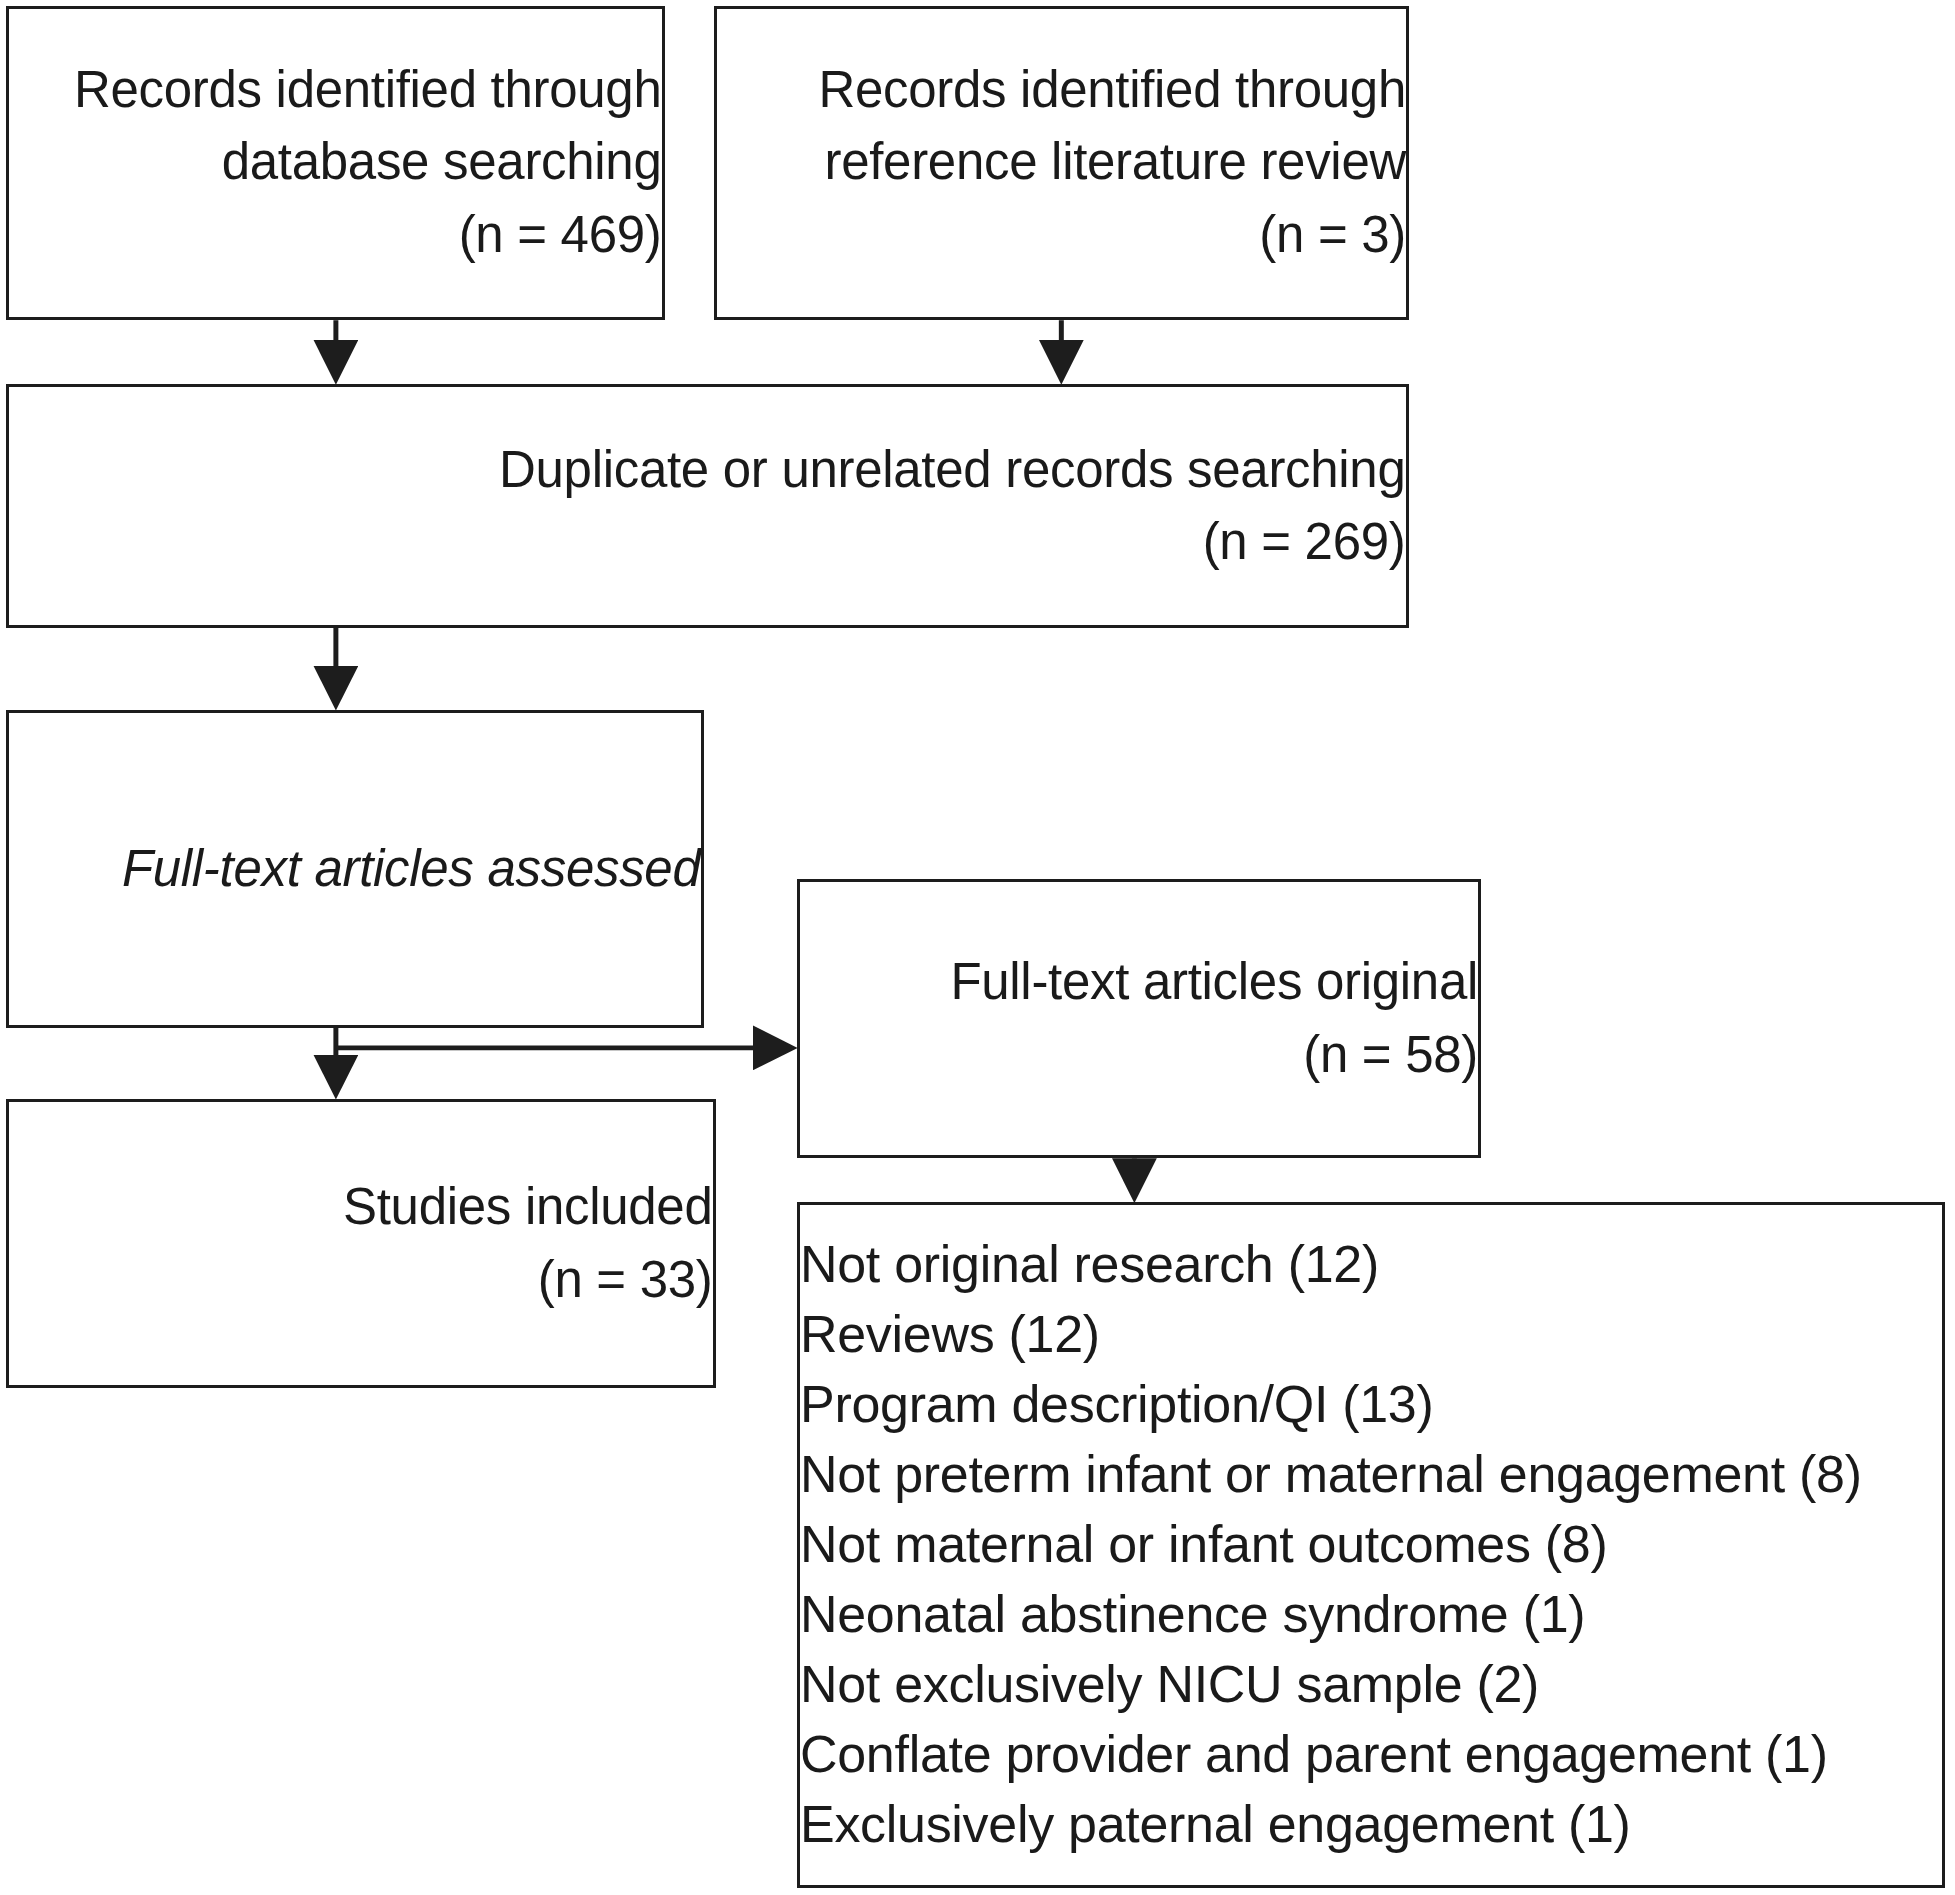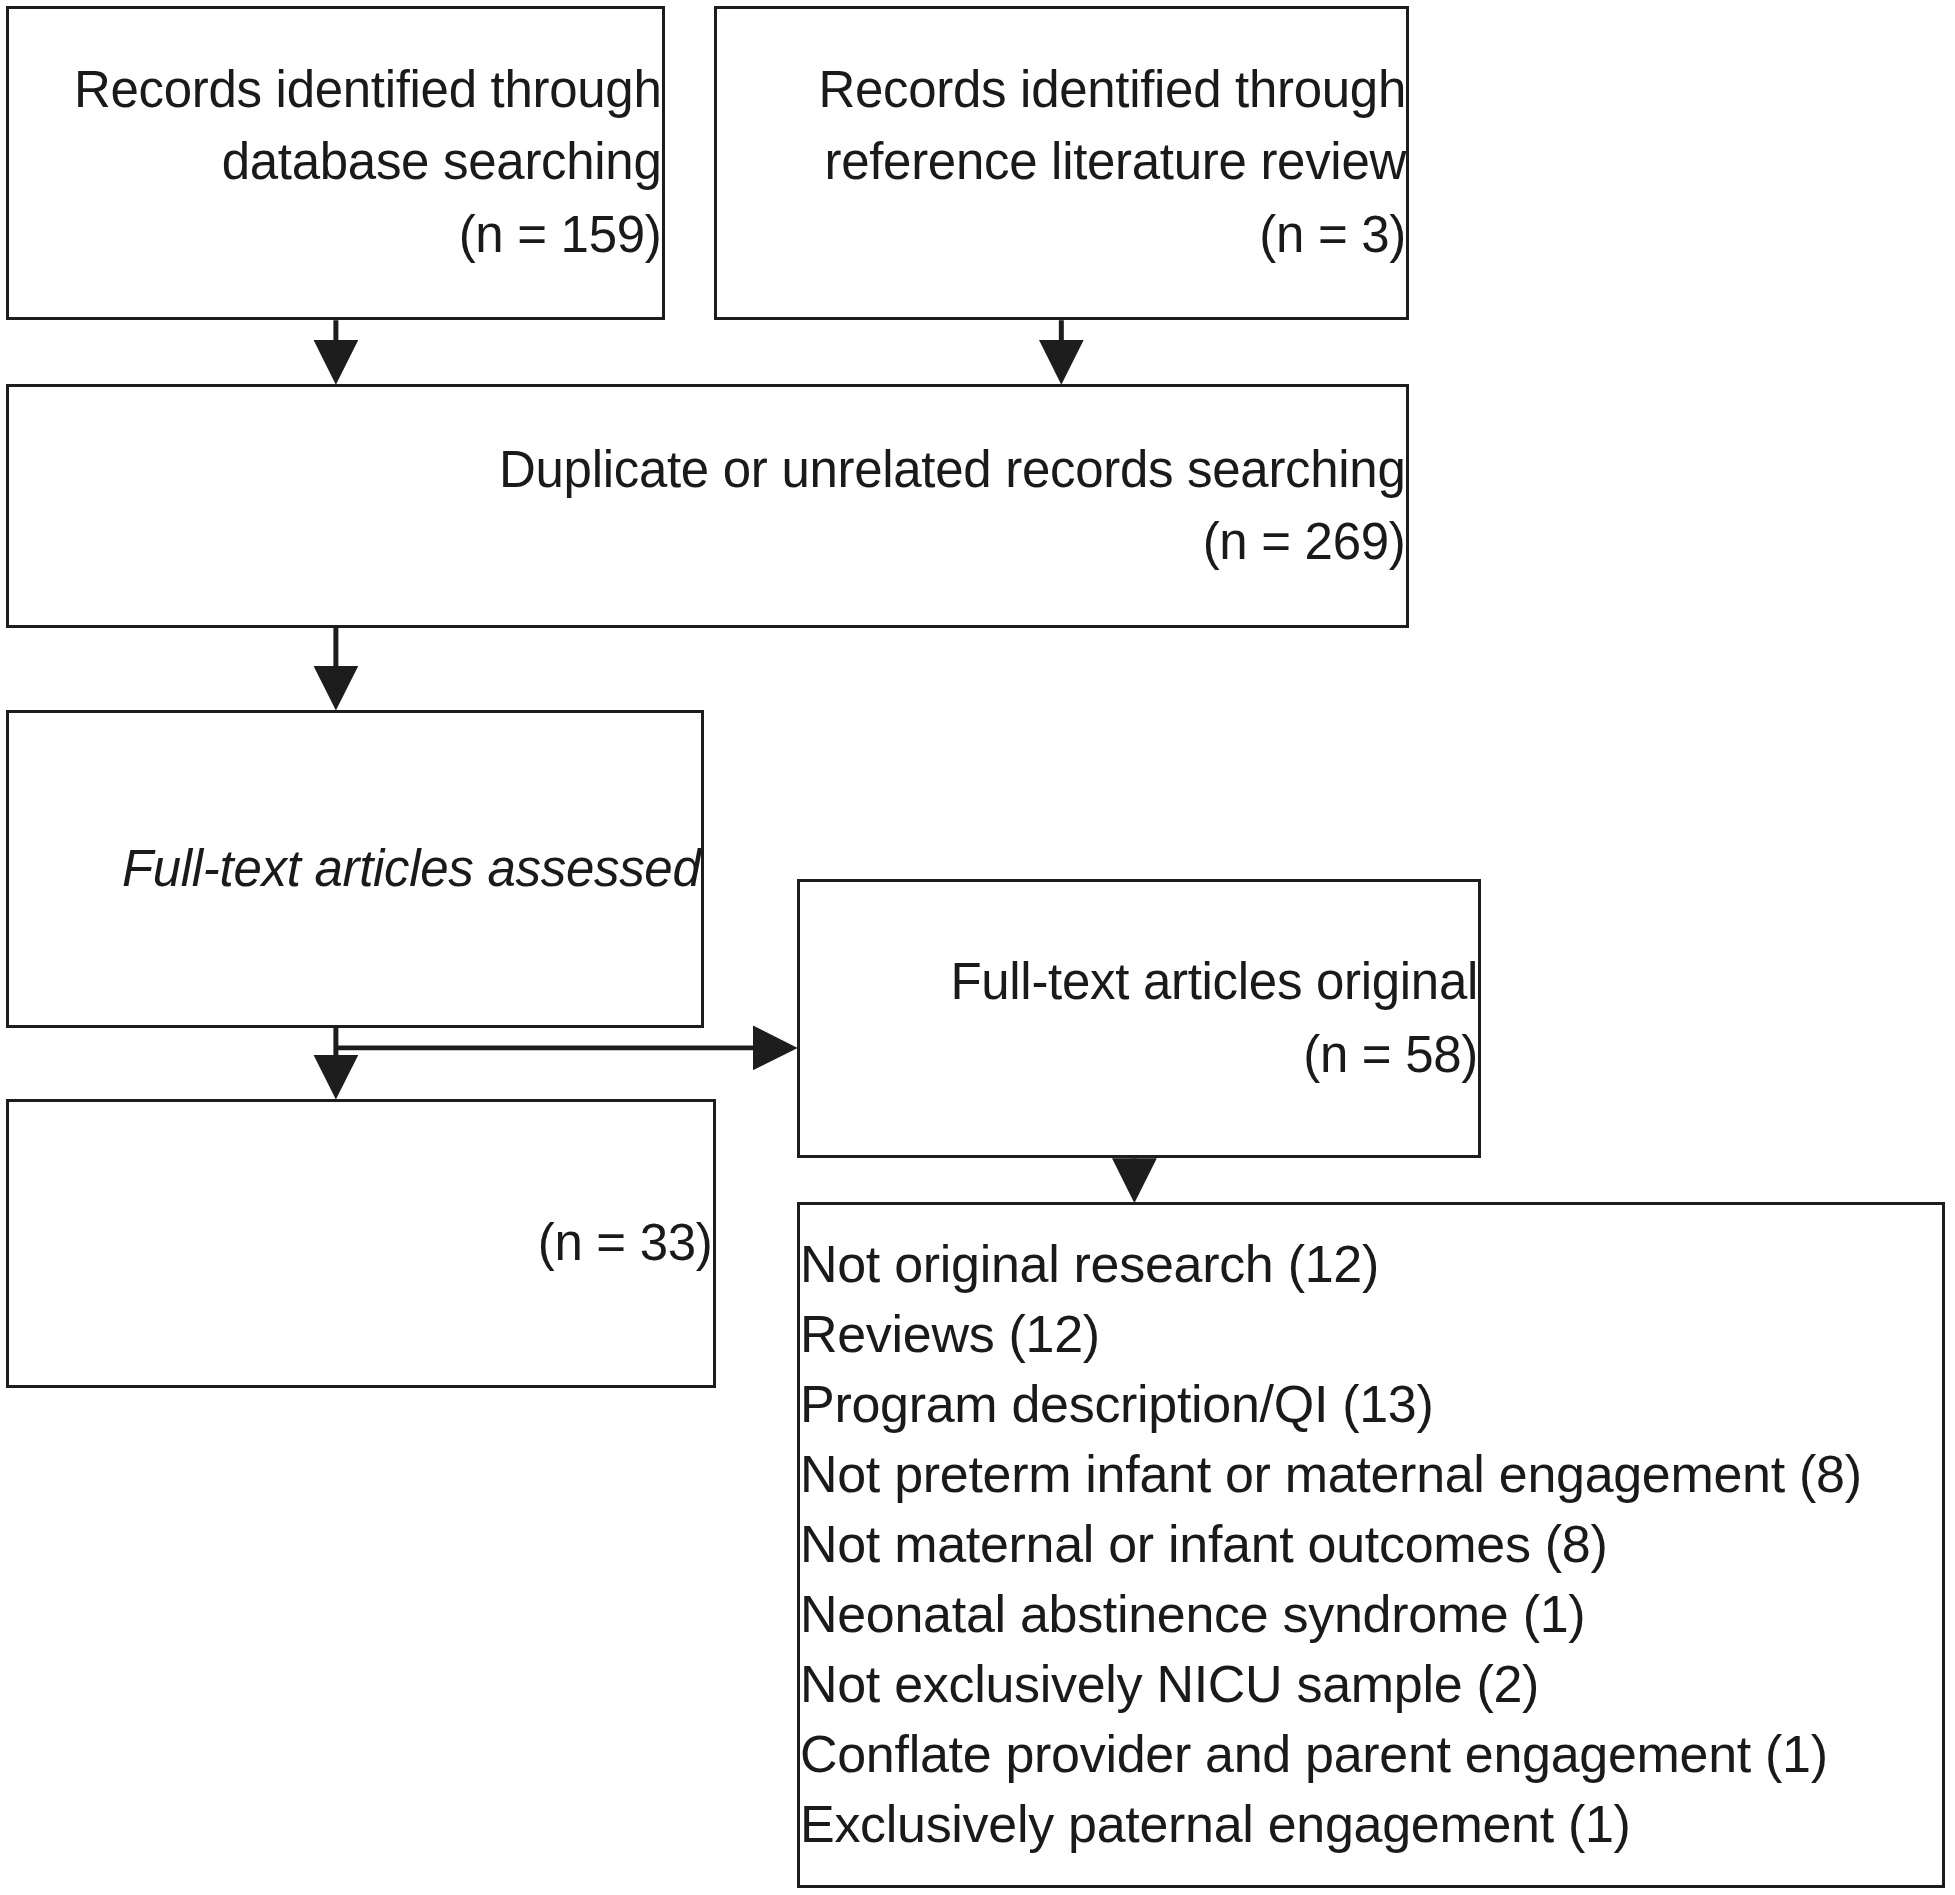--- a/index.html
+++ b/index.html
@@ -88,21 +88,21 @@
     <line x1="607" y1="1857" x2="607" y2="1973" stroke="#1d1d1d" stroke-width="9" marker-end="url(#arrowhead)"></line>
 
     <line x1="607" y1="1893" x2="1428" y2="1893" stroke="#1d1d1d" stroke-width="9" marker-end="url(#arrowhead)"></line>
 
     <line x1="2050" y1="2093" x2="2050" y2="2160" stroke="#1d1d1d" stroke-width="9" marker-end="url(#arrowhead)"></line>
   </svg>
 
   <div class="node center" id="node-db-search">
     <span class="line">Records identified through</span>
     <span class="line">database searching</span>
-    <span class="line">(n = 159)</span>
+    <span class="line">(n = 469)</span>
   </div>
 
   <div class="node center" id="node-ref-review">
     <span class="line">Records identified through</span>
     <span class="line">reference literature review</span>
     <span class="line">(n = 3)</span>
   </div>
 
   <div class="node center" id="node-duplicates">
     <span class="line">Duplicate or unrelated records searching</span>
@@ -112,20 +112,21 @@
   <div class="node center" id="node-fulltext-assessed">
     <span class="line">Full-text articles assessed</span>
   </div>
 
   <div class="node center" id="node-fulltext-excluded">
     <span class="line">Full-text articles original</span>
     <span class="line">(n = 58)</span>
   </div>
 
   <div class="node center" id="node-studies-included">
+    <span class="line">Studies included</span>
     <span class="line">(n = 33)</span>
   </div>
 
   <div class="node left-al" id="node-exclusion-reasons">
     <span class="line">Not original research (12)</span>
     <span class="line">Reviews (12)</span>
     <span class="line">Program description/QI (13)</span>
     <span class="line">Not preterm infant or maternal engagement (8)</span>
     <span class="line">Not maternal or infant outcomes (8)</span>
     <span class="line">Neonatal abstinence syndrome (1)</span>

